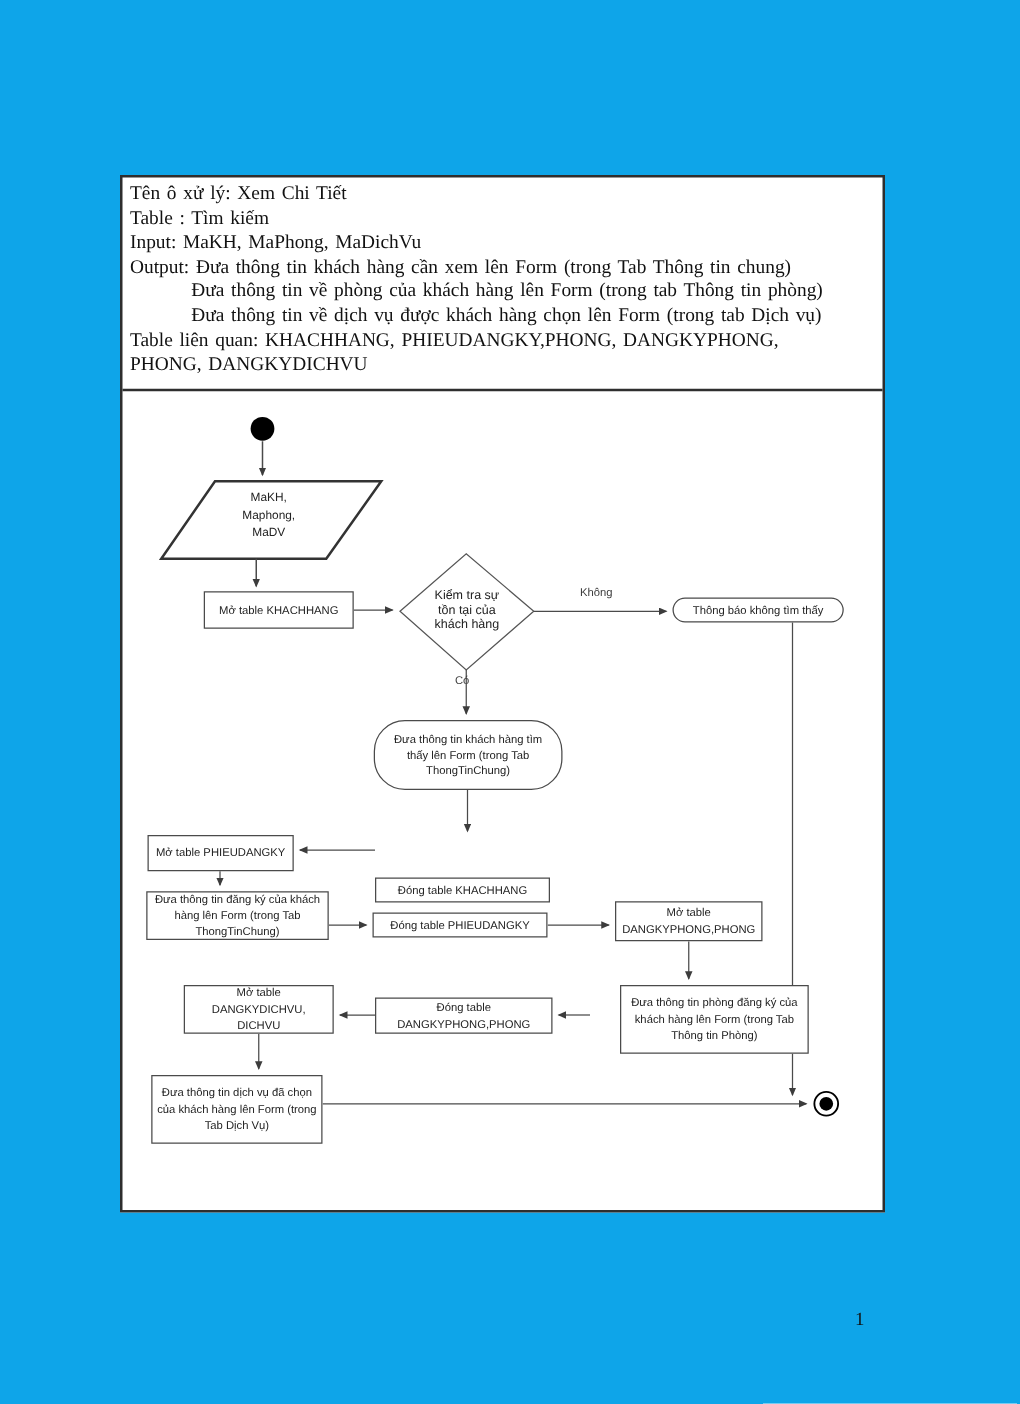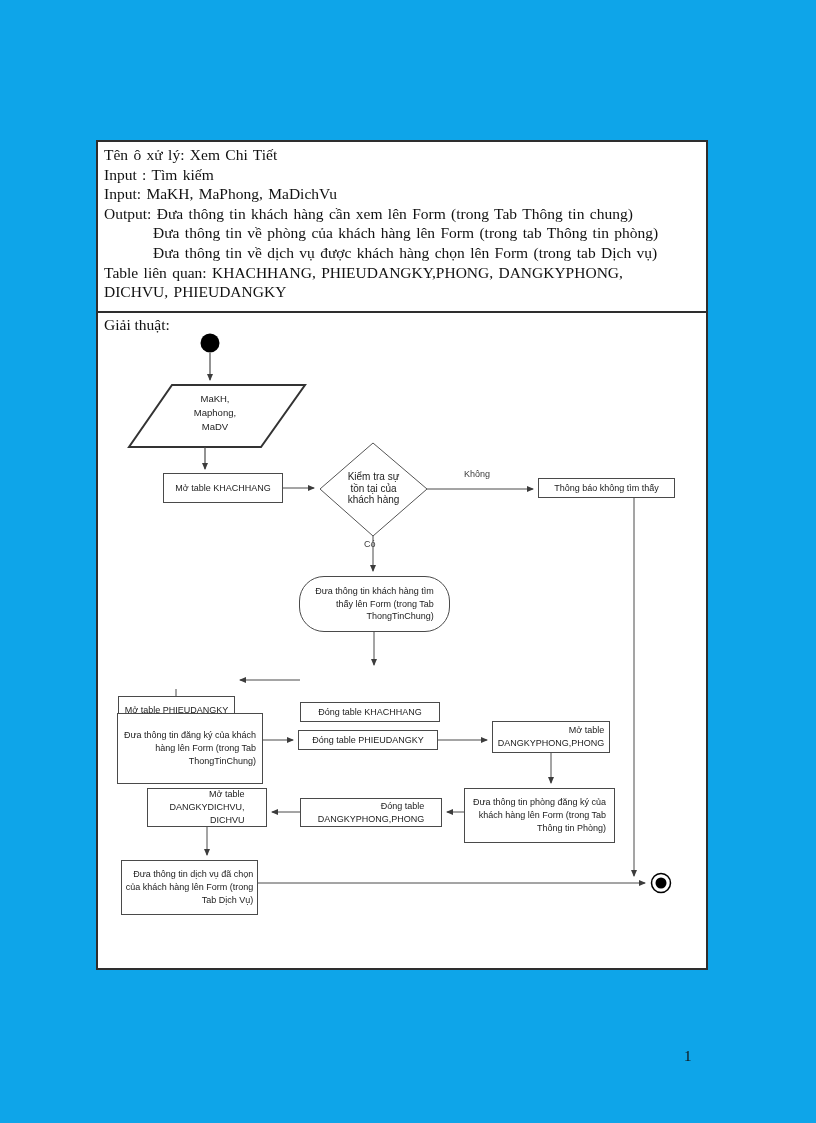--- a/index.html
+++ b/index.html
@@ -20,21 +20,21 @@
   .info-row .line { white-space:nowrap; }
   .info-row .indent { padding-left:49px; }
   .algo-row { padding:3px 6px; font-size:15.5px; }
 
   
   .connectors { position:absolute; left:0; top:0; width:816px; height:1123px; z-index:1; }
   .node {
     position:absolute; box-sizing:border-box; z-index:2;
     border:1px solid #4a4a4a; background:#fff;
     display:flex; align-items:center; justify-content:center;
-    text-align:right; white-space:pre-line;
+    text-align:center; white-space:pre-line;
     font-family:"Liberation Sans", sans-serif; font-size:9px; line-height:12.8px; color:#222;
     padding:1px 2px;
   }
   .float-label {
     position:absolute; z-index:3; text-align:center; white-space:pre-line;
     font-family:"Liberation Sans", sans-serif; color:#222;
   }
   .input-label { left:150px; top:392px; width:130px; font-size:9.5px; line-height:14px; }
   .decision-label { left:323px; top:471px; width:101px; font-size:10px; line-height:11.5px; }
   .edge-label { font-size:9px; color:#3c3c3c; }
@@ -78,47 +78,44 @@
     <line x1="207" y1="827" x2="207" y2="855" stroke="#4a4a4a" stroke-width="1" marker-end="url(#arw)"></line>
     <line x1="258" y1="883" x2="645" y2="883" stroke="#4a4a4a" stroke-width="1" marker-end="url(#arw)"></line>
 
     <circle cx="661" cy="883" r="9.5" fill="#fff" stroke="#000" stroke-width="1.5"></circle>
     <circle cx="661" cy="883" r="5.5" fill="#000"></circle>
   </svg>
 
   <div class="doc-table">
     <div class="info-row">
       <div class="line">Tên ô xử lý: Xem Chi Tiết</div>
-      <div class="line">Input : Tìm kiếm</div>
+      <div class="line">Table : Tìm kiếm</div>
       <div class="line">Input: MaKH, MaPhong, MaDichVu</div>
       <div class="line">Output: Đưa thông tin khách hàng cần xem lên Form (trong Tab Thông tin chung)</div>
       <div class="line indent">Đưa thông tin về phòng của khách hàng lên Form (trong tab Thông tin phòng)</div>
       <div class="line indent">Đưa thông tin về dịch vụ được khách hàng chọn lên Form (trong tab Dịch vụ)</div>
       <div class="line">Table liên quan: KHACHHANG, PHIEUDANGKY,PHONG, DANGKYPHONG,</div>
-      <div class="line">DICHVU, PHIEUDANGKY</div>
-    </div>
-    <div class="algo-row">
-      <span>Giải thuật:</span>
+      <div class="line">PHONG, DANGKYDICHVU</div>
     </div>
   </div>
 
   <div class="node" style="left:163px; top:473px; width:120px; height:30px;">Mở table KHACHHANG</div>
-  <div class="node" style="left:538px; top:478px; width:137px; height:20px;">Thông báo không tìm thấy</div>
+  <div class="node" style="left:538px; top:478px; width:137px; height:20px;border-radius:10px;">Thông báo không tìm thấy</div>
   <div class="node" style="left:299px; top:576px; width:151px; height:56px;border-radius:25px;">Đưa thông tin khách hàng tìm
 thấy lên Form (trong Tab
 ThongTinChung)</div>
   <div class="node" style="left:300px; top:702px; width:140px; height:20px;">Đóng table KHACHHANG</div>
-  <div class="node" style="left:118px; top:696px; width:117px; height:29px;">Mở table PHIEUDANGKY</div>
-  <div class="node" style="left:117px; top:713px; width:146px; height:71px;">Đưa thông tin đăng ký của khách
+  <div class="node" style="left:118px; top:668px; width:117px; height:29px;">Mở table PHIEUDANGKY</div>
+  <div class="node" style="left:117px; top:713px; width:146px; height:39px;">Đưa thông tin đăng ký của khách
 hàng  lên Form (trong Tab
 ThongTinChung)</div>
   <div class="node" style="left:298px; top:730px; width:140px; height:20px;">Đóng table PHIEUDANGKY</div>
   <div class="node" style="left:492px; top:721px; width:118px; height:32px;">Mở table
 DANGKYPHONG,PHONG</div>
-  <div class="node" style="left:464px; top:788px; width:151px; height:55px;">Đưa thông tin phòng đăng ký của
+  <div class="node" style="left:496px; top:788px; width:151px; height:55px;">Đưa thông tin phòng đăng ký của
 khách hàng  lên Form (trong Tab
 Thông tin Phòng)</div>
   <div class="node" style="left:300px; top:798px; width:142px; height:29px;">Đóng table
 DANGKYPHONG,PHONG</div>
   <div class="node" style="left:147px; top:788px; width:120px; height:39px;">Mở table
 DANGKYDICHVU,
 DICHVU</div>
   <div class="node" style="left:121px; top:860px; width:137px; height:55px;">Đưa thông tin dịch vụ đã chọn
 của khách hàng  lên Form (trong
 Tab Dịch Vụ)</div>

